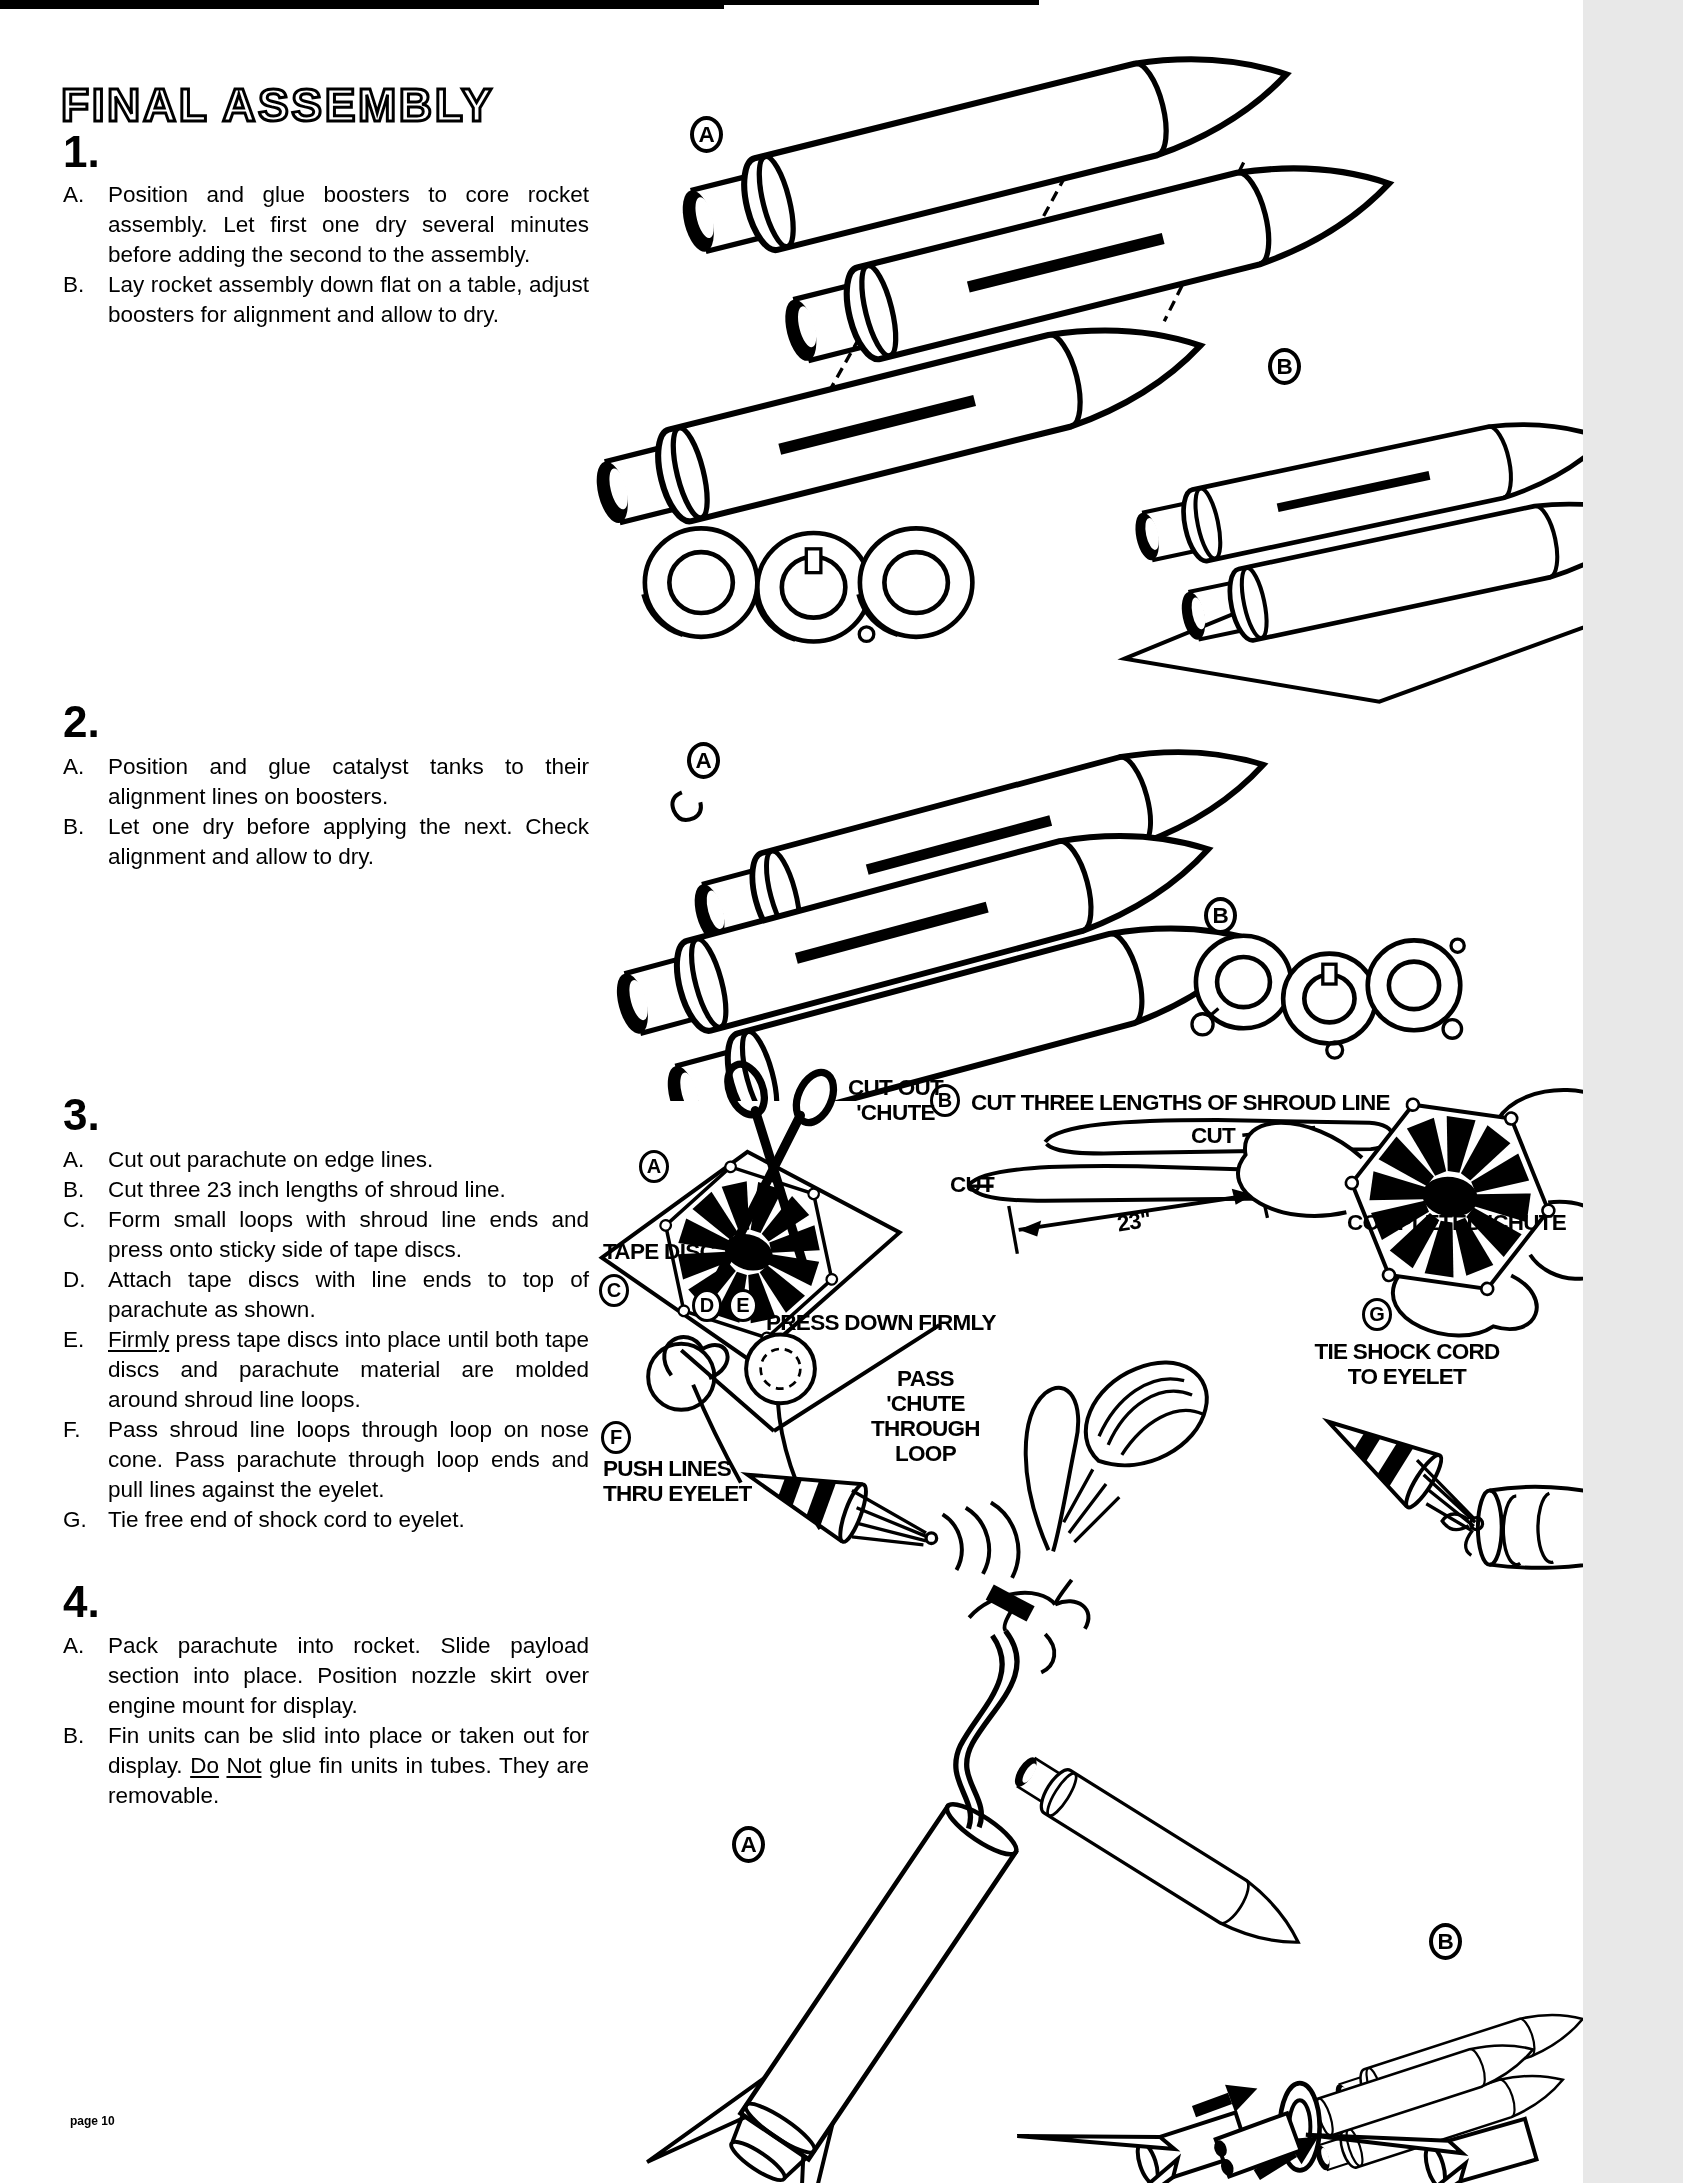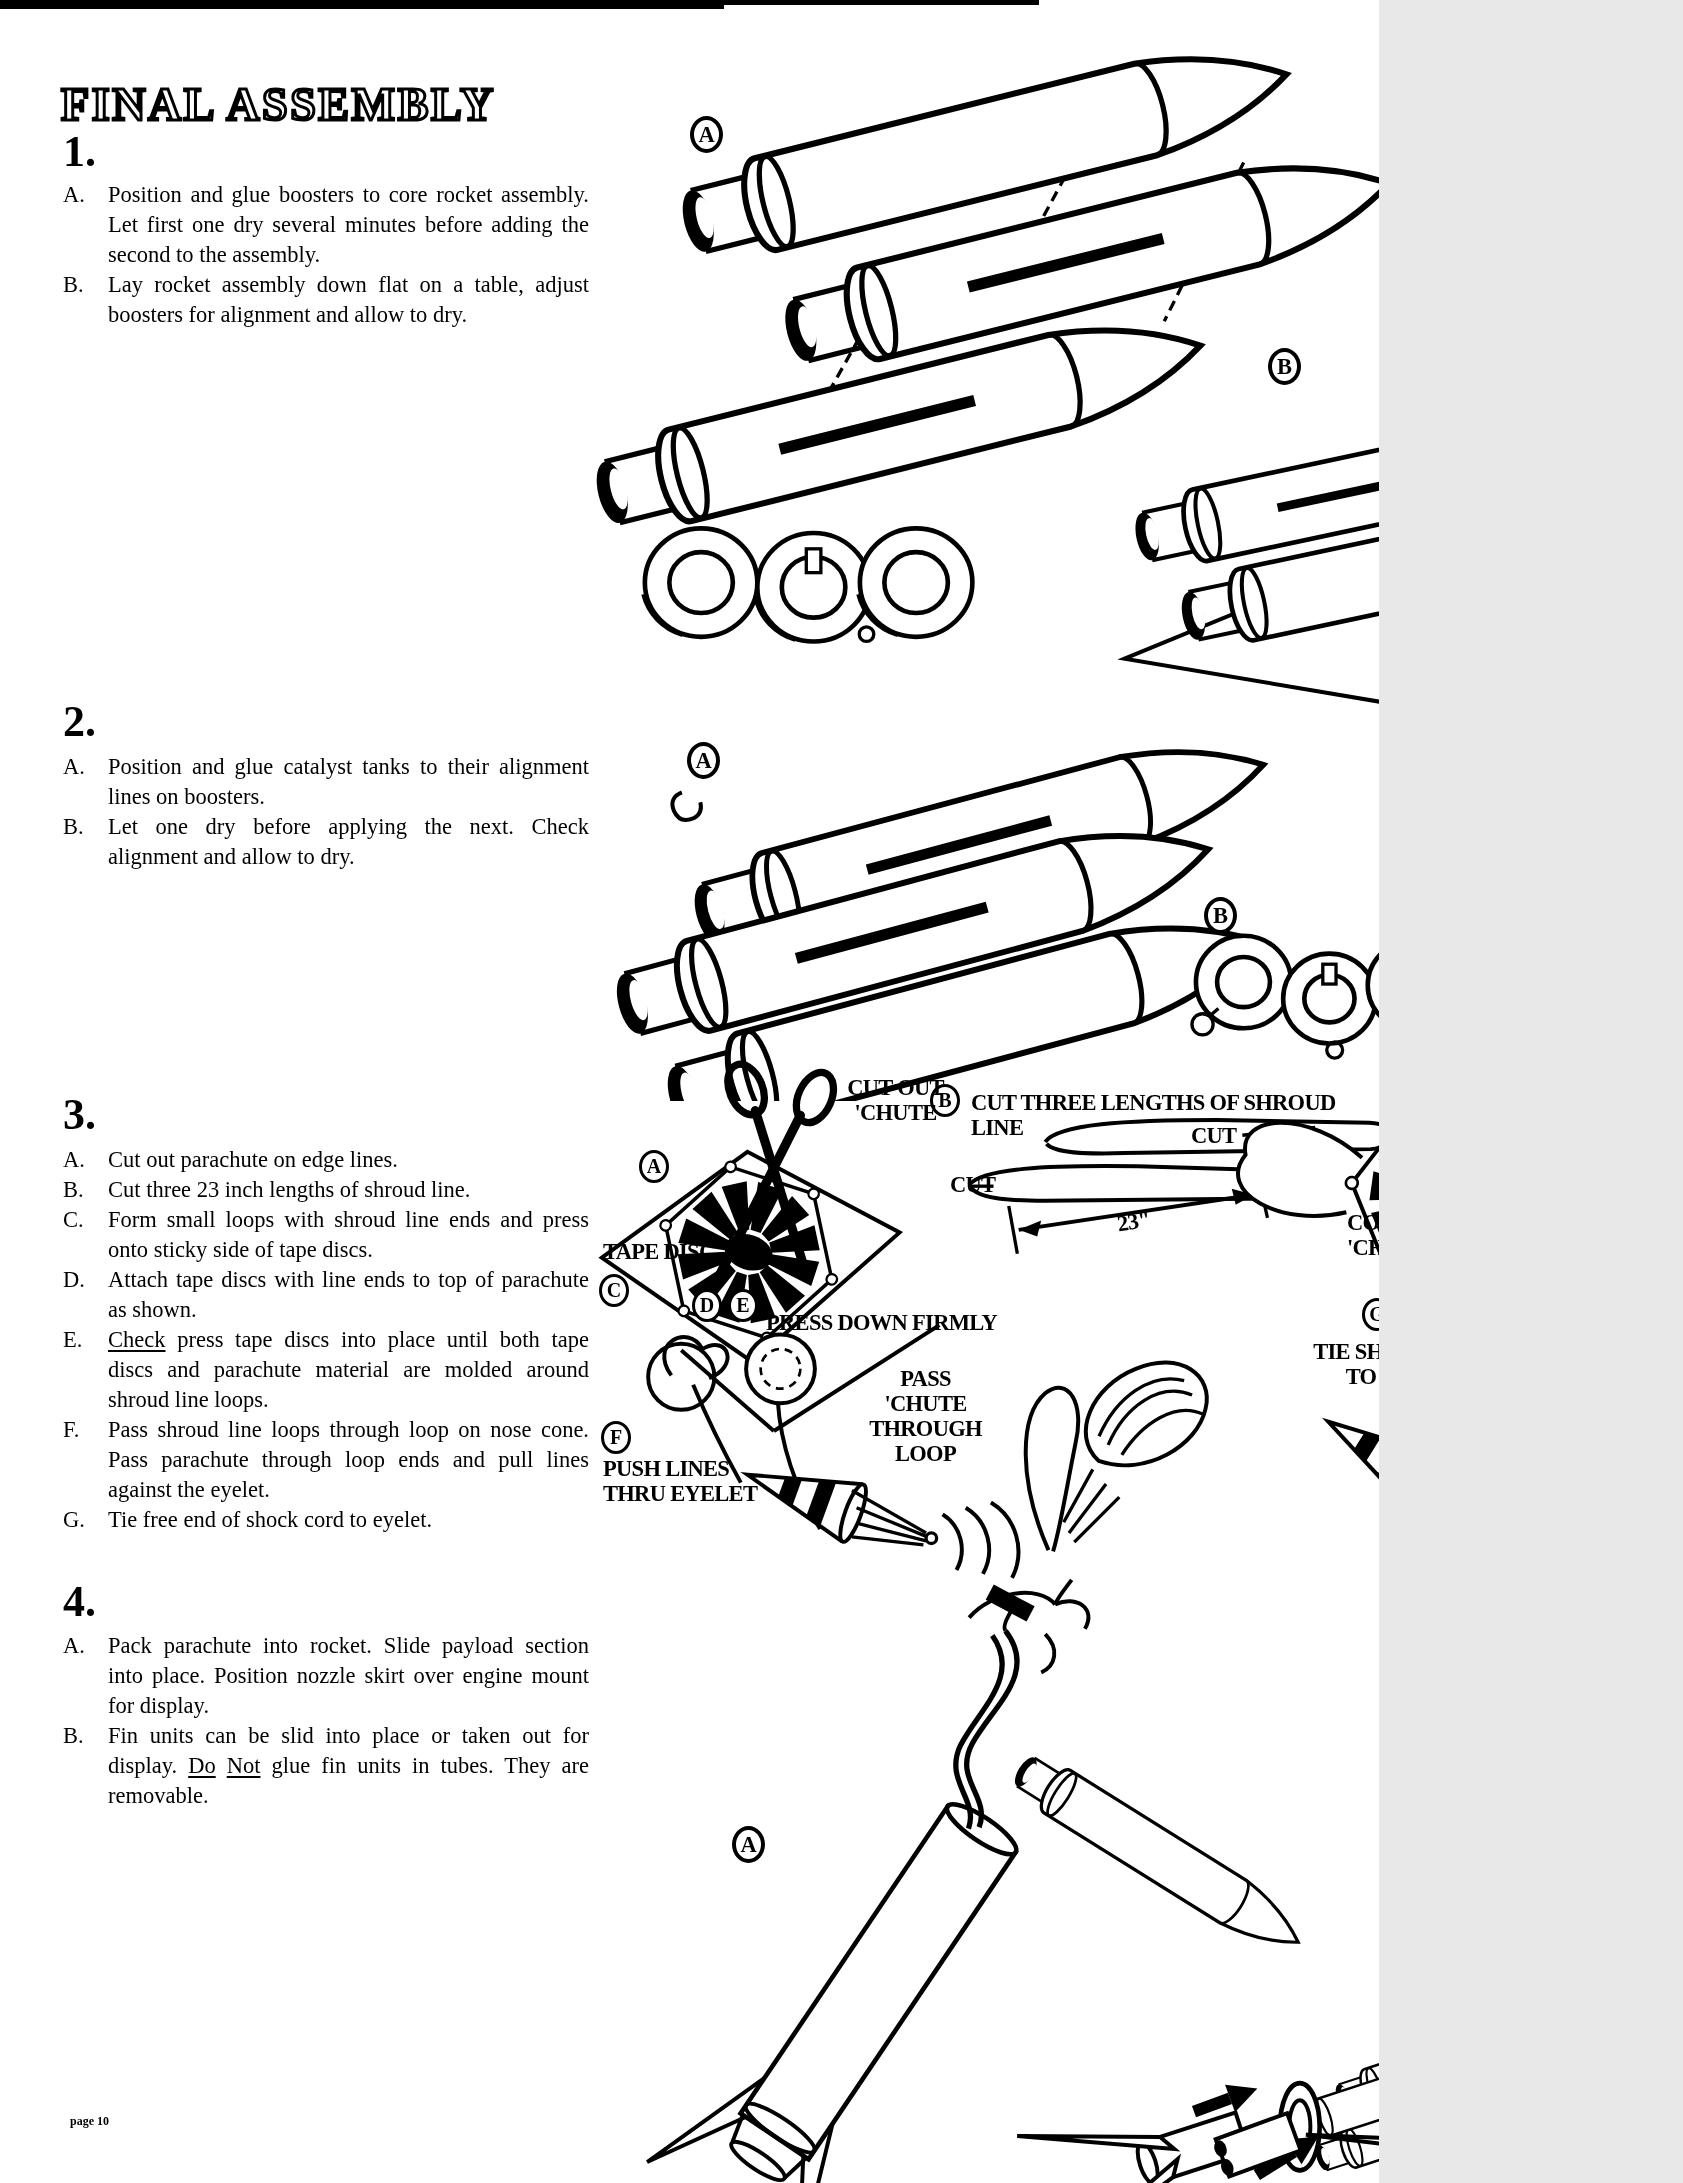--- a/index.html
+++ b/index.html
@@ -1,17 +1,17 @@
 <!DOCTYPE html>
 <html style="font-size:10.6px"><head>
 <meta charset="utf-8">
 <style>
   html,body{margin:0;padding:0;background:#e8e8e8;}
-  #page{position:relative;width:1379px;height:2183px;background:#ffffff;overflow:hidden;
-        font-family:Liberation Serif, serif;color:#000;}
+  #page{position:relative;width:1583px;height:2183px;background:#ffffff;overflow:hidden;
+        font-family:Liberation Sans, sans-serif;color:#000;}
   
   .scanbar1{position:absolute;left:0;top:0;width:724px;height:9.3px;background:#000;}
   .scanbar2{position:absolute;left:721px;top:0;width:318px;height:4.6px;background:#000;}
   .scancorner{position:absolute;left:1665px;top:-6.6px;width:20px;height:41px;background:#000;
               transform:rotate(9deg);}
   
   .title{position:absolute;left:61px;top:78px;font-size:46px;font-weight:bold;letter-spacing:2.6px;
          color:#fff;-webkit-text-stroke:3px #000;white-space:nowrap;}
   
   .stepnum{position:absolute;font-size:44px;font-weight:bold;line-height:1;}
@@ -138,21 +138,21 @@
       <div class="item">
         <span class="item-label">C.</span>
         <span class="item-text"><span>Form small loops with shroud line ends and press onto sticky side of tape discs.</span></span>
       </div>
       <div class="item">
         <span class="item-label">D.</span>
         <span class="item-text"><span>Attach tape discs with line ends to top of parachute as shown.</span></span>
       </div>
       <div class="item">
         <span class="item-label">E.</span>
-        <span class="item-text"><span class="u">Check</span><span> press tape discs into place until both tape discs and parachute material are molded around shroud line loops.</span></span>
+        <span class="item-text"><span class="u">Firmly</span><span> press tape discs into place until both tape discs and parachute material are molded around shroud line loops.</span></span>
       </div>
       <div class="item">
         <span class="item-label">F.</span>
         <span class="item-text"><span>Pass shroud line loops through loop on nose cone. Pass parachute through loop ends and pull lines against the eyelet.</span></span>
       </div>
       <div class="item">
         <span class="item-label">G.</span>
         <span class="item-text"><span>Tie free end of shock cord to eyelet.</span></span>
       </div>
     </div>

